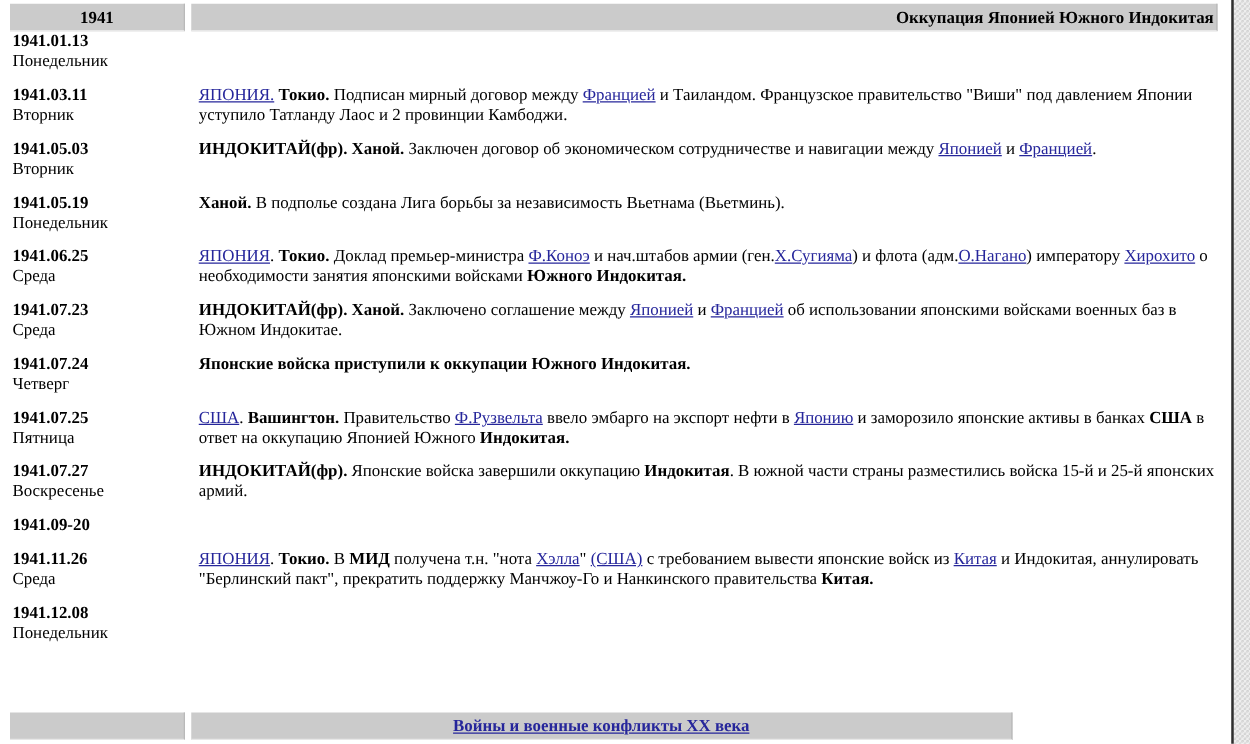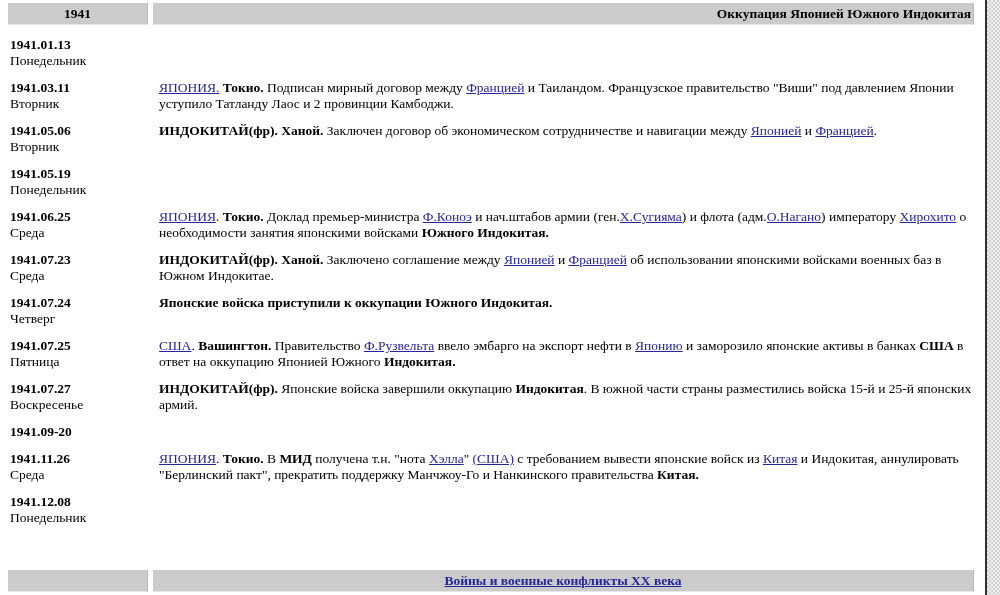--- a/index.html
+++ b/index.html
@@ -11,37 +11,37 @@
   html,body{margin:0;padding:0;}
   body{
     width:1000px;height:595px;
     background:#ffffff;
     font-family:"Liberation Serif", serif;
     font-size:13.5px;line-height:16px;
     color:var(--text);
     overflow:hidden;position:relative;
   }
   .content{position:absolute;left:8px;top:3px;width:966px;}
-  .hdr-row{display:flex;gap:5px;margin-bottom:12px;}
+  .hdr-row{display:flex;gap:5px;margin-bottom:0;}
   .hdr-cell{
     background:var(--header-bg);
     font-weight:bold;text-align:center;
     padding:3px 2px 2px 2px;
     border-bottom:1px solid #e7e7e7;
     border-right:1px solid #b9b9b9;
   }
   .hdr-year{width:140px;}
   .hdr-title{flex:1;text-align:right;}
   .row{display:flex;gap:5px;margin-bottom:11px;}
   .cell-date{width:140px;flex:none;padding-left:2px;}
   .date{font-weight:bold;}
   .cell-text{flex:1;padding-left:6px;}
   .b{font-weight:bold;}
   a{color:var(--link);text-decoration:underline;}
-  .footer-row{position:absolute;left:8px;top:570px;width:966px;display:flex;gap:5px;}
+  .footer-row{position:absolute;left:8px;top:570px;width:802px;display:flex;gap:5px;}
   .ftr-cell{
     background:var(--header-bg);height:22px;
     border-bottom:1px solid #e7e7e7;
     border-right:1px solid #b9b9b9;
   }
   .ftr-left{width:140px;}
   .ftr-right{flex:1;text-align:center;padding-top:3px;}
   .scrollbar{
     position:absolute;right:0;top:0;width:15px;height:595px;
     border-left:2px solid #2e2e2e;
@@ -70,30 +70,31 @@
       </div>
       <div class="row">
         <div class="cell-date">
           <div class="date">1941.03.11</div>
           <div>Вторник</div>
         </div>
         <div class="cell-text"><a href="#">ЯПОНИЯ.</a><span> </span><span class="b">Токио.</span><span> Подписан мирный договор между </span><a href="#">Францией</a><span> и Таиландом. Французское правительство "Виши" под давлением Японии уступило Татланду Лаос и 2 провинции Камбоджи.</span></div>
       </div>
       <div class="row">
         <div class="cell-date">
-          <div class="date">1941.05.06</div>
+          <div class="date">1941.05.03</div>
           <div>Вторник</div>
         </div>
         <div class="cell-text"><span class="b">ИНДОКИТАЙ(фр). Ханой.</span><span> Заключен договор об экономическом сотрудничестве и навигации между </span><a href="#">Японией</a><span> и </span><a href="#">Францией</a><span>.</span></div>
       </div>
       <div class="row">
         <div class="cell-date">
           <div class="date">1941.05.19</div>
           <div>Понедельник</div>
         </div>
+        <div class="cell-text"><span class="b">Ханой.</span><span> В подполье создана Лига борьбы за независимость Вьетнама (Вьетминь).</span></div>
       </div>
       <div class="row">
         <div class="cell-date">
           <div class="date">1941.06.25</div>
           <div>Среда</div>
         </div>
         <div class="cell-text"><a href="#">ЯПОНИЯ</a><span>. </span><span class="b">Токио.</span><span> Доклад премьер-министра </span><a href="#">Ф.Коноэ</a><span> и нач.штабов армии (ген.</span><a href="#">Х.Сугияма</a><span>) и флота (адм.</span><a href="#">О.Нагано</a><span>) императору </span><a href="#">Хирохито</a><span> о необходимости занятия японскими войсками </span><span class="b">Южного Индокитая.</span></div>
       </div>
       <div class="row">
         <div class="cell-date">

